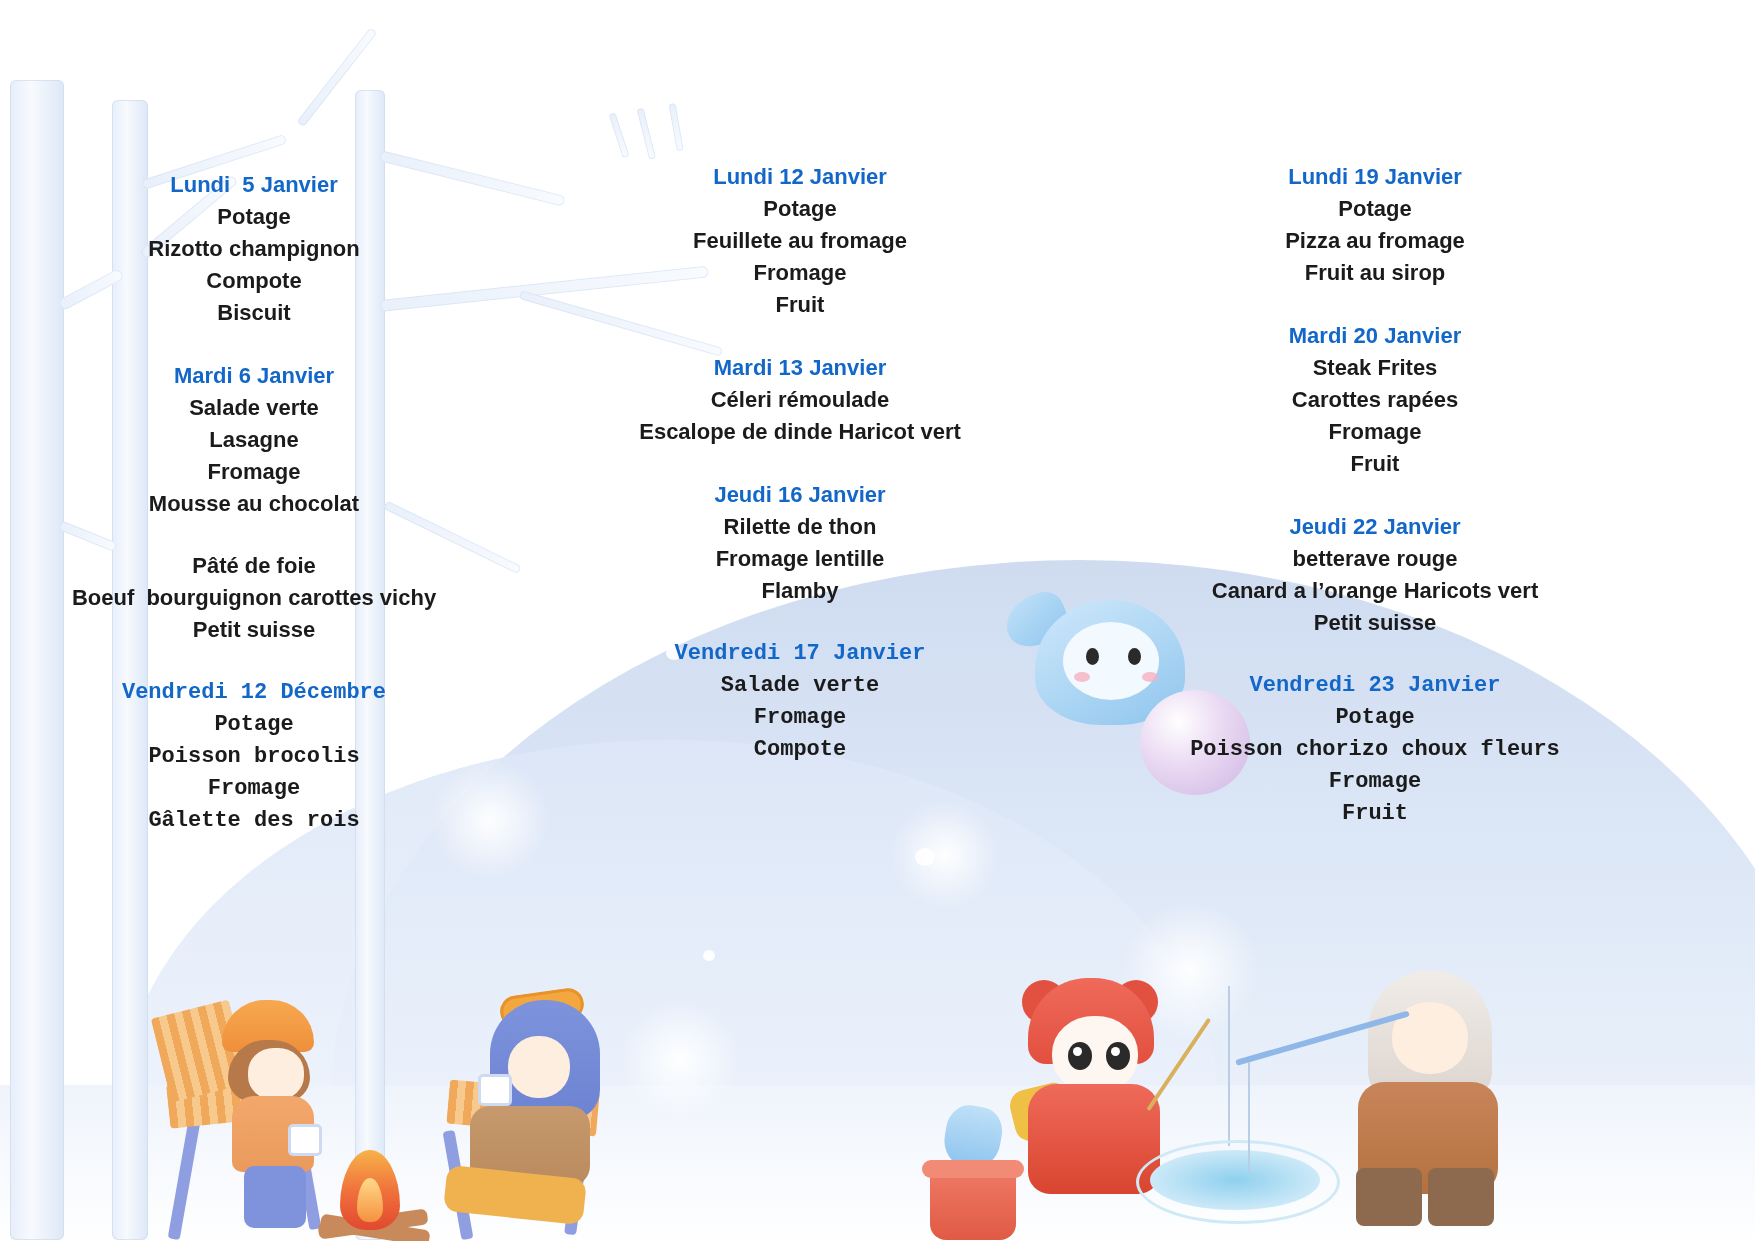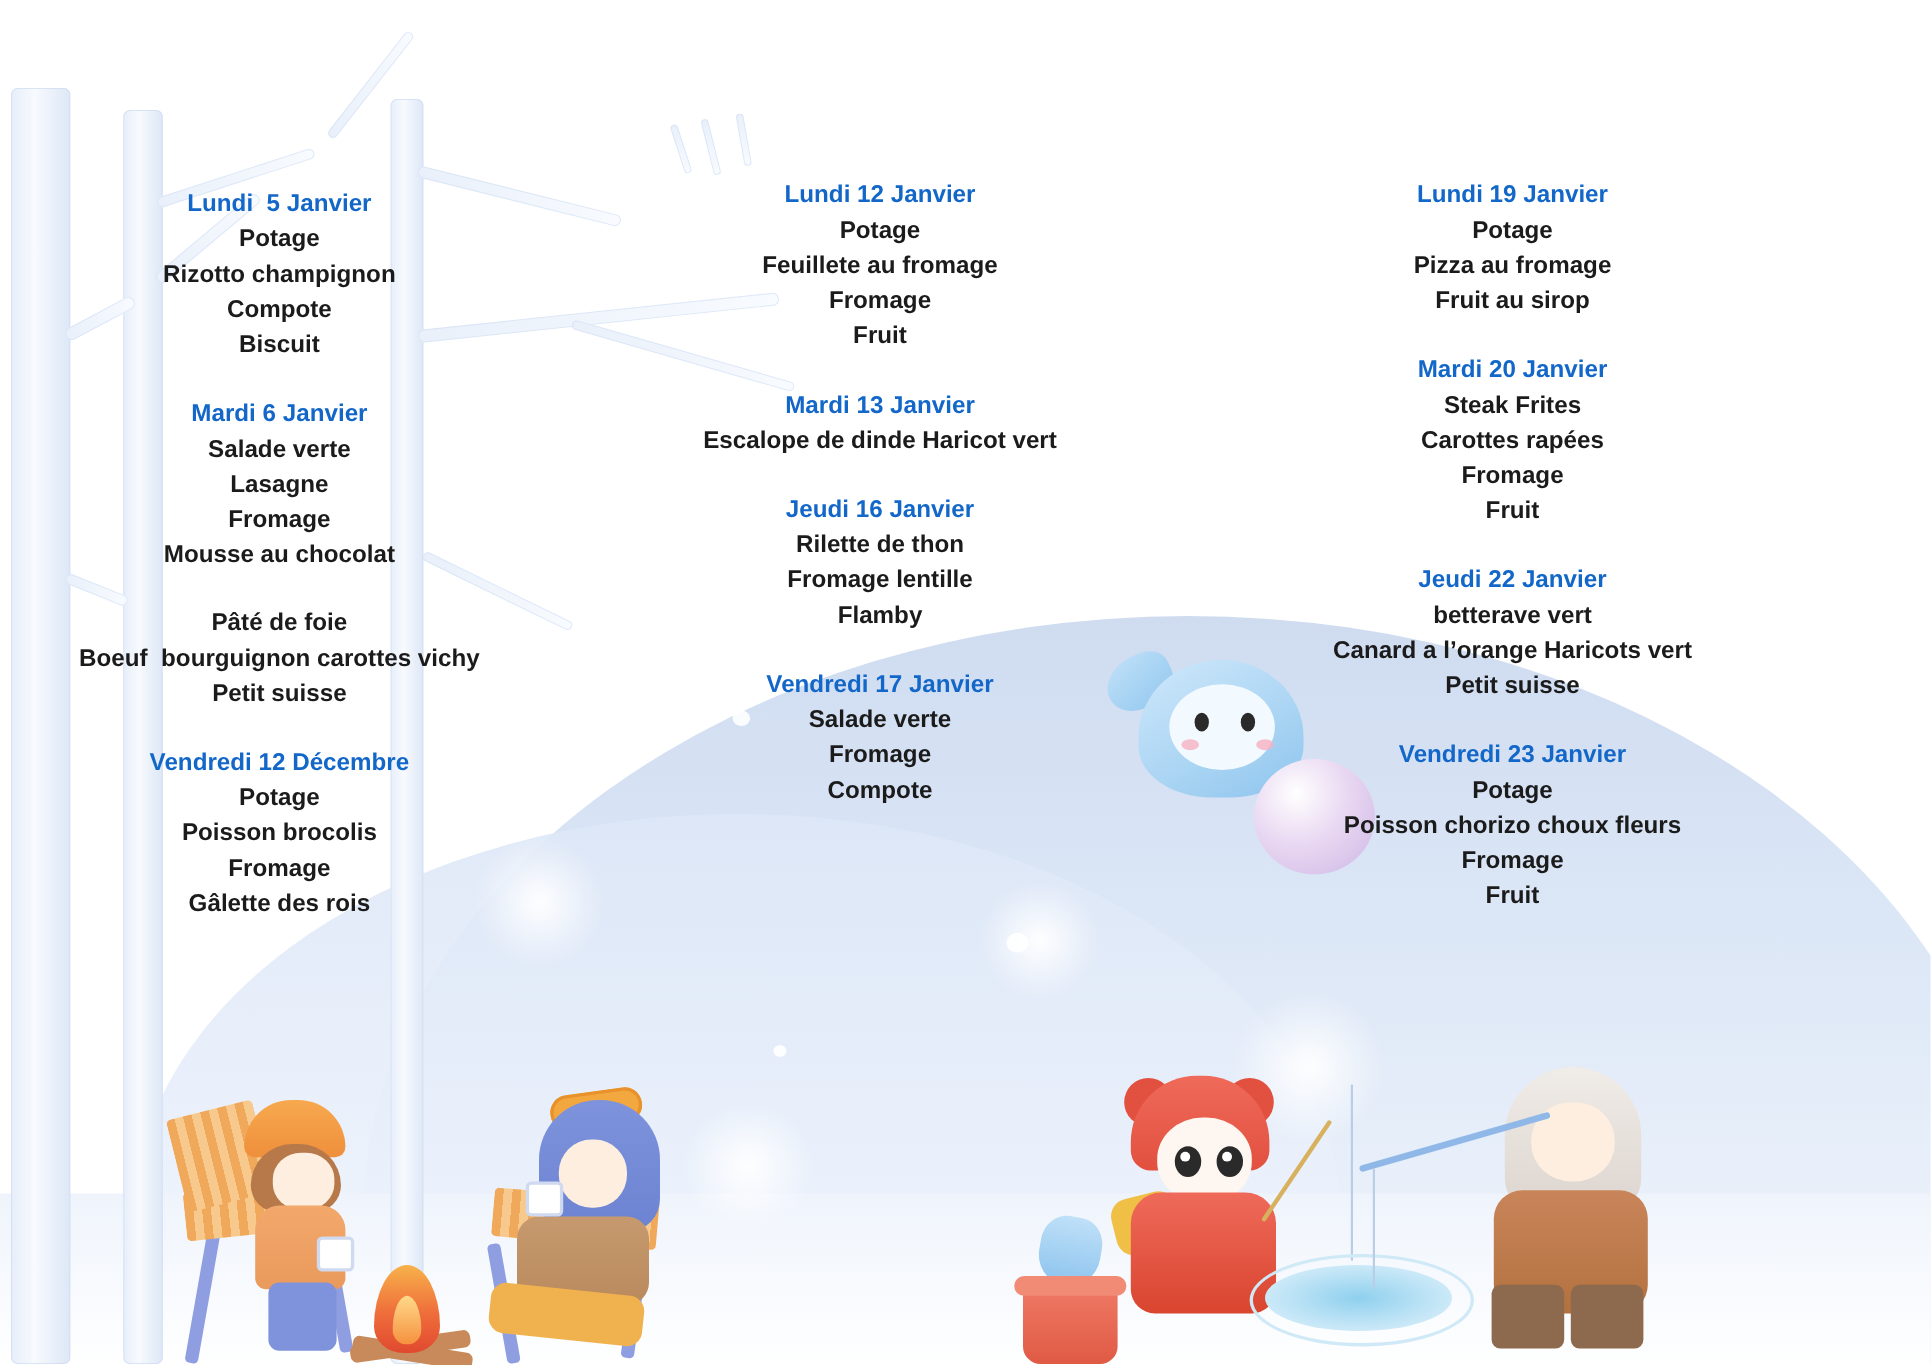--- a/index.html
+++ b/index.html
@@ -90,21 +90,21 @@
   }
   .col {
     position: absolute;
     text-align: center;
   }
   .col1 { left: 44px;  top: 168px;  width: 420px; }
   .col2 { left: 600px; top: 160px;  width: 400px; }
   .col3 { left: 1175px;top: 160px;  width: 400px; }
 
   .block { margin-bottom: 30px; }
-  .block:last-child { margin-bottom: 0; }
+  .block:last-child { margin-bottom: 0; font-family: Liberation Mono, monospace; }
 
   .day {
     color: #1267c8;
     font-weight: bold;
     font-size: 22px;
     line-height: 33px;
     white-space: pre;
   }
   .dish {
     color: #1b1b1b;
@@ -456,20 +456,21 @@
   <div class="col col2">
     <div class="block">
       <div class="day">Lundi 12 Janvier</div>
       <div class="dish">Potage</div>
       <div class="dish">Feuillete au fromage</div>
       <div class="dish">Fromage</div>
       <div class="dish">Fruit</div>
     </div>
     <div class="block">
       <div class="day">Mardi 13 Janvier</div>
+      <div class="dish">Céleri rémoulade</div>
       <div class="dish">Escalope de dinde Haricot vert</div>
     </div>
     <div class="block">
       <div class="day">Jeudi 16 Janvier</div>
       <div class="dish">Rilette de thon</div>
       <div class="dish">Fromage lentille</div>
       <div class="dish">Flamby</div>
     </div>
     <div class="block">
       <div class="day">Vendredi 17 Janvier</div>
@@ -488,21 +489,21 @@
     </div>
     <div class="block">
       <div class="day">Mardi 20 Janvier</div>
       <div class="dish">Steak Frites</div>
       <div class="dish">Carottes rapées</div>
       <div class="dish">Fromage</div>
       <div class="dish">Fruit</div>
     </div>
     <div class="block">
       <div class="day">Jeudi 22 Janvier</div>
-      <div class="dish">betterave vert</div>
+      <div class="dish">betterave rouge</div>
       <div class="dish">Canard a l’orange Haricots vert</div>
       <div class="dish">Petit suisse</div>
     </div>
     <div class="block">
       <div class="day">Vendredi 23 Janvier</div>
       <div class="dish">Potage</div>
       <div class="dish">Poisson chorizo choux fleurs</div>
       <div class="dish">Fromage</div>
       <div class="dish">Fruit</div>
     </div>

